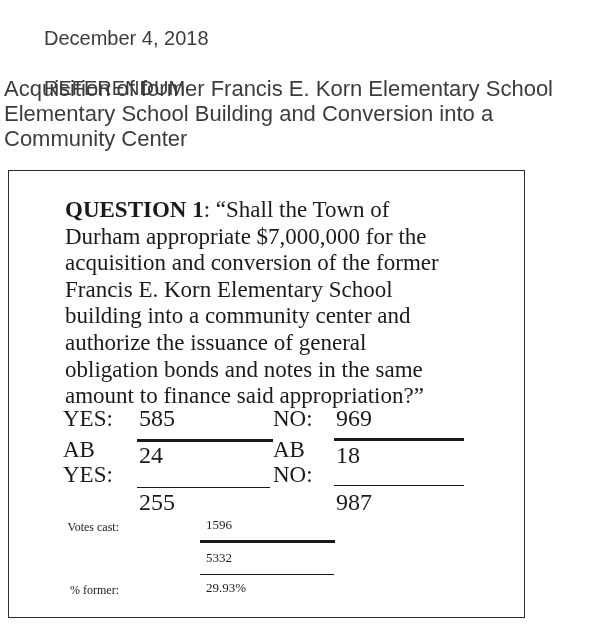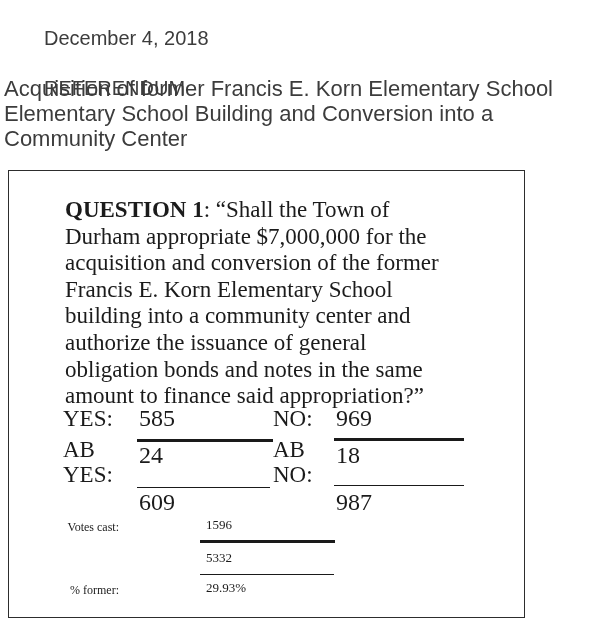--- a/index.html
+++ b/index.html
@@ -97,21 +97,21 @@
 
   <div class="abs serif vote-label" style="left:54px; top:235px;">YES:</div>
   <div class="abs serif vote-value" style="left:130px; top:234px;">585</div>
   <div class="abs rule" style="left:128px; top:268px; width:136px; height:2.5px;"></div>
 
   <div class="abs serif vote-label" style="left:54px; top:266px;">AB
 YES:</div>
   <div class="abs serif vote-value" style="left:130px; top:271px;">24</div>
   <div class="abs rule" style="left:128px; top:316px; width:133px; height:1.4px;"></div>
 
-  <div class="abs serif vote-value" style="left:130px; top:318px;">609</div>
+  <div class="abs serif vote-value" style="left:130px; top:318px;">255</div>
 
   <div class="abs serif vote-label" style="left:264px; top:235px;">NO:</div>
   <div class="abs serif vote-value" style="left:327px; top:234px;">969</div>
   <div class="abs rule" style="left:325px; top:267px; width:130px; height:2.5px;"></div>
 
   <div class="abs serif vote-label" style="left:264px; top:266px;">AB
 NO:</div>
   <div class="abs serif vote-value" style="left:327px; top:271px;">18</div>
   <div class="abs rule" style="left:325px; top:314px; width:130px; height:1.4px;"></div>
 

